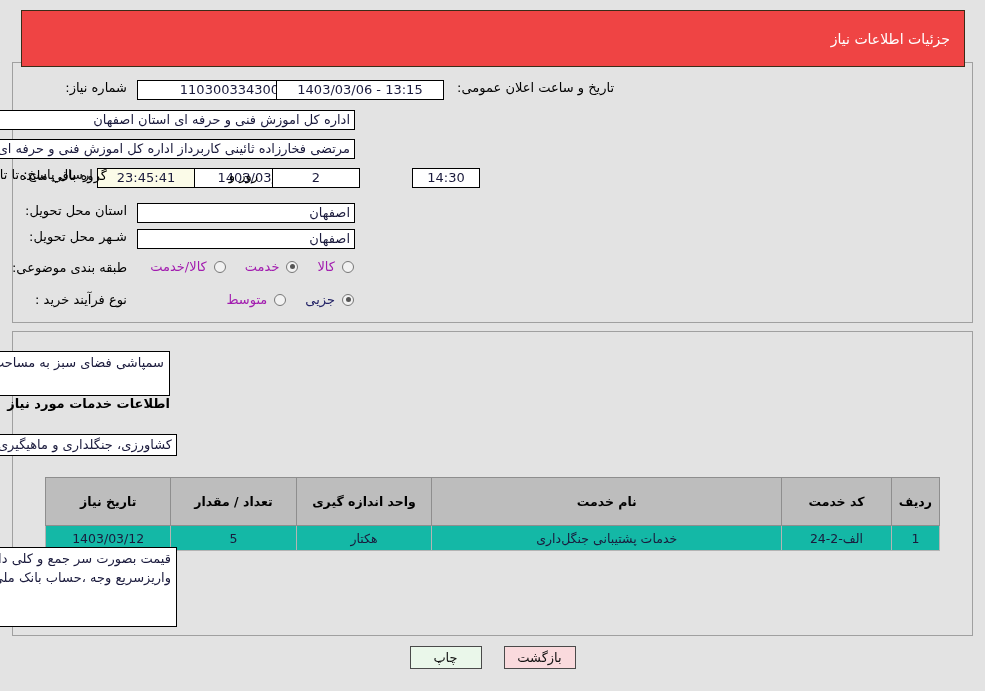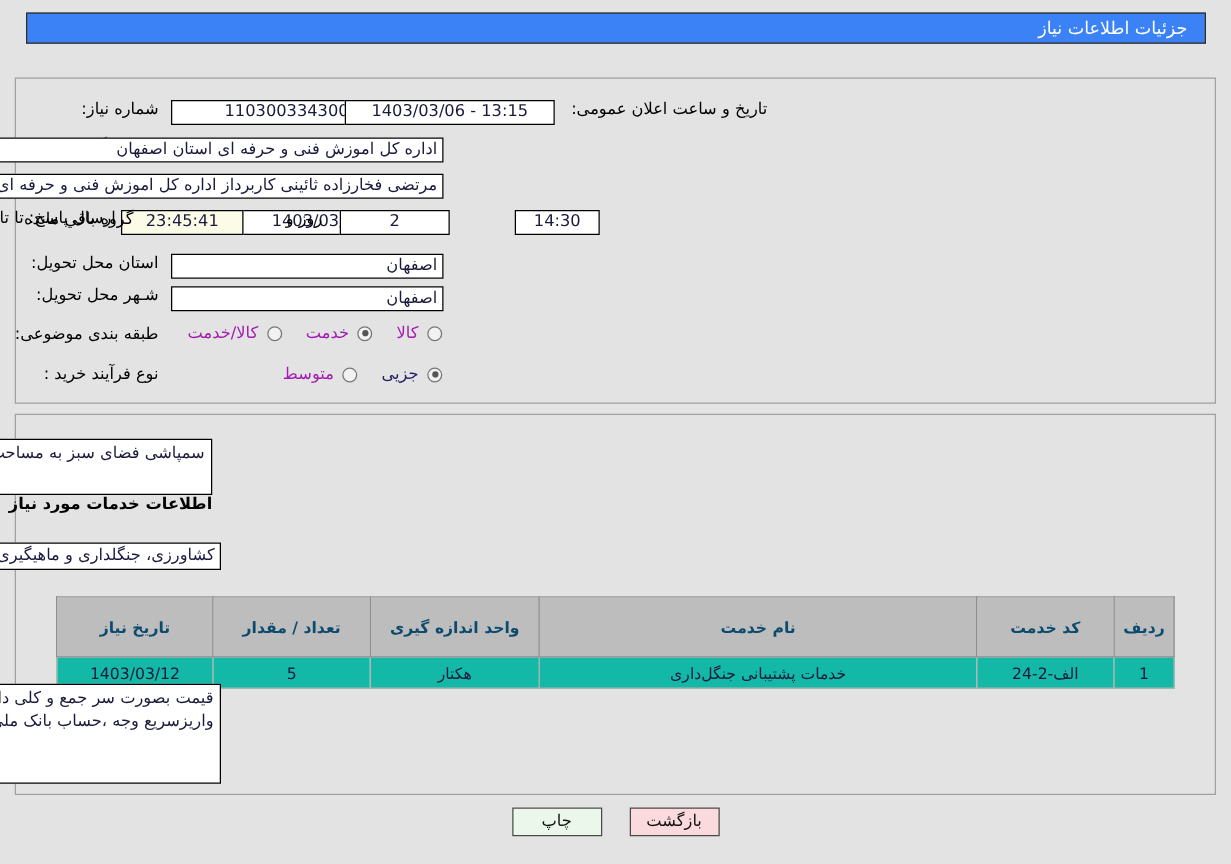--- a/index.html
+++ b/index.html
@@ -38,22 +38,22 @@
   .watermark .wm-v {
     color: rgba(212,160,160,0.45);
     font-size: 74px;
     vertical-align: -6px;
   }
 
   
   .header-bar {
     position: absolute;
     top: 10px; left: 21px;
-    width: 944px; height: 25px;
-    background: #3b82f6;
+    width: 944px; height: 57px;
+    background: #ef4444;
     border: 1px solid #3a2c18;
     color: #ffffff;
     display: flex;
     align-items: center;
     justify-content: flex-start;
     padding-right: 14px;
     font-size: 14px;
     z-index: 3;
   }
 
@@ -168,21 +168,21 @@
     z-index: 4;
     background: #fff;
     font-size: 12.5px;
   }
   table.grid th {
     background: #bdbdbd;
     border: 1px solid #8e8e8e;
     font-weight: bold;
     font-size: 12.5px;
     height: 25px;
-    color: #0c4a6e;
+    color: #000000;
     padding: 16px 6px;
     white-space: nowrap;
   }
   table.grid td {
     background: #14b8a6;
     border: 1px solid #b4b4b4;
     height: 25px;
     text-align: center;
     color: #1a1a3c;
     padding: 0 6px;

